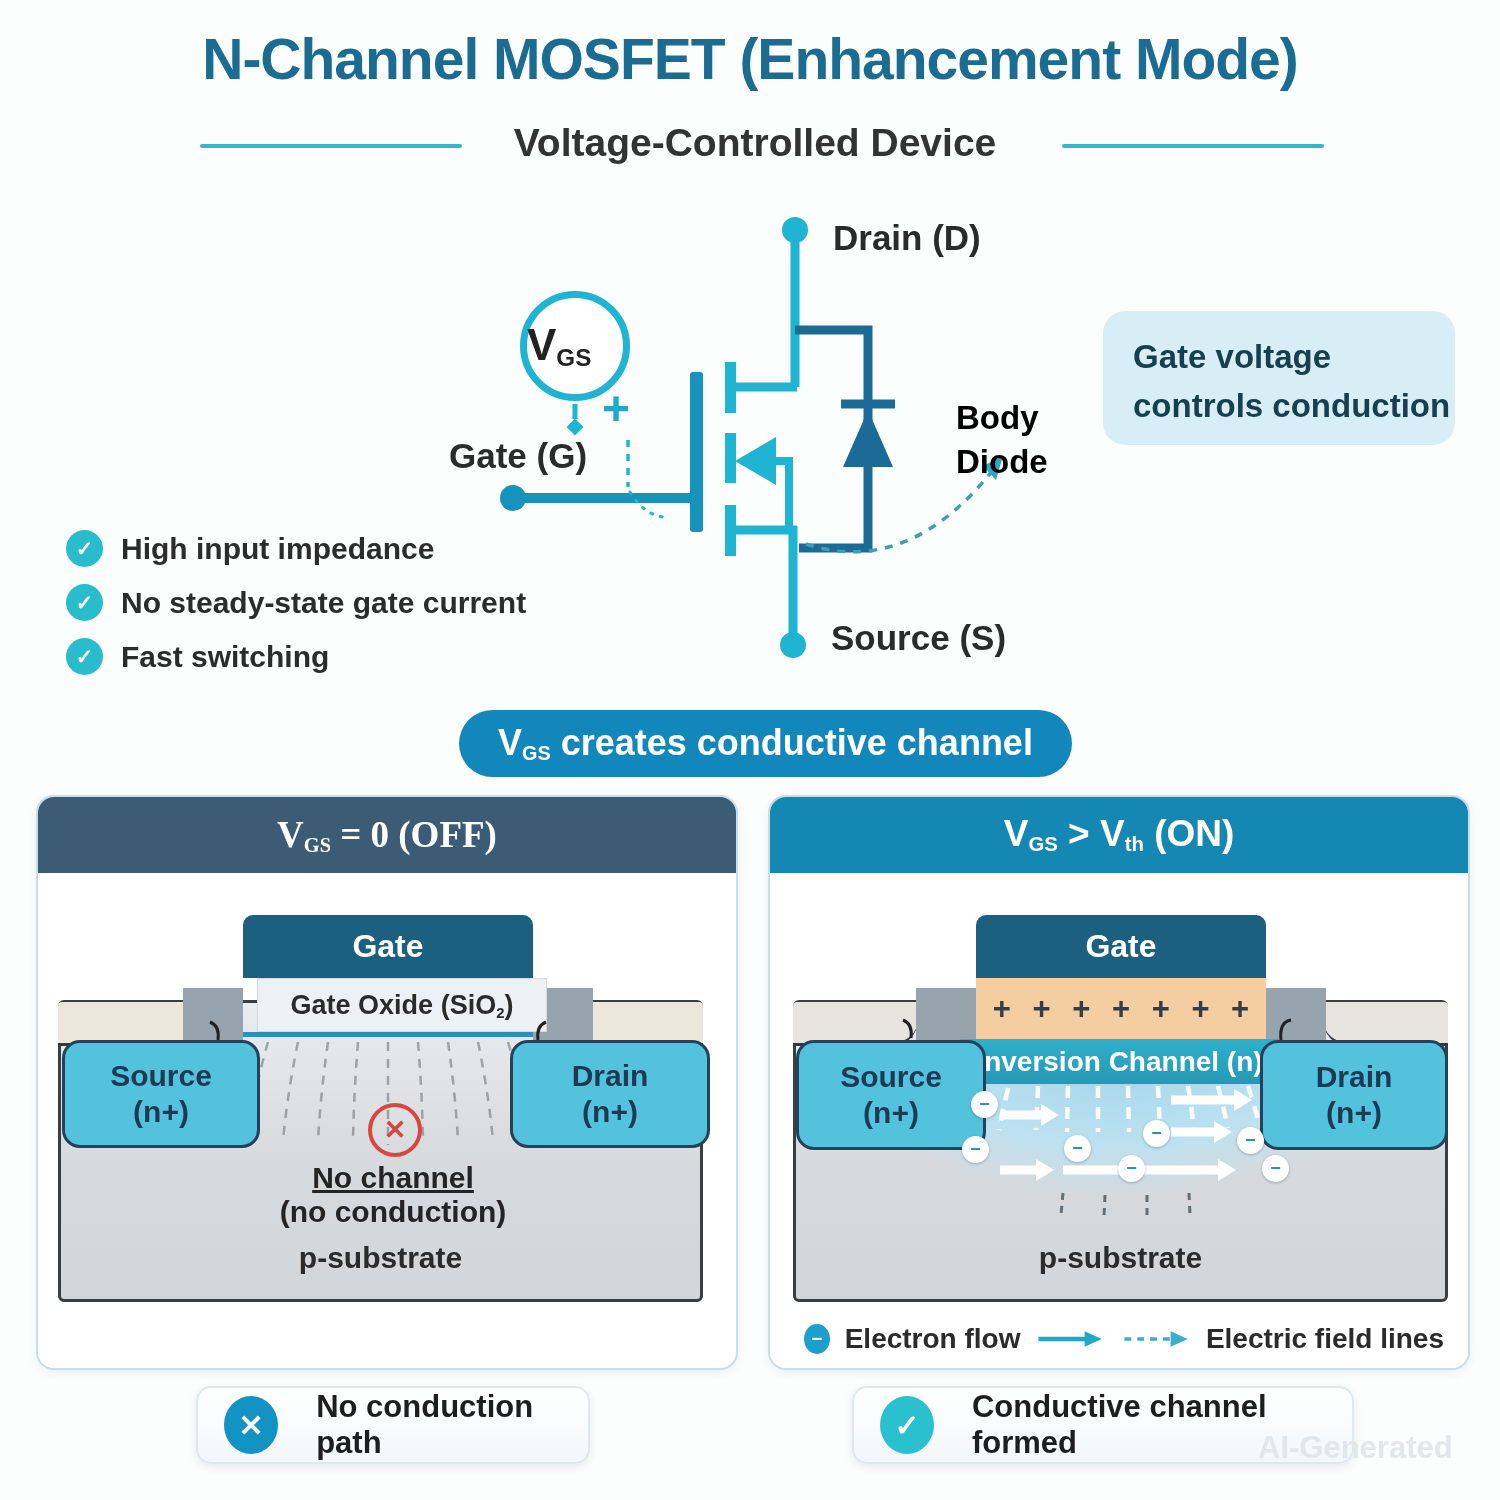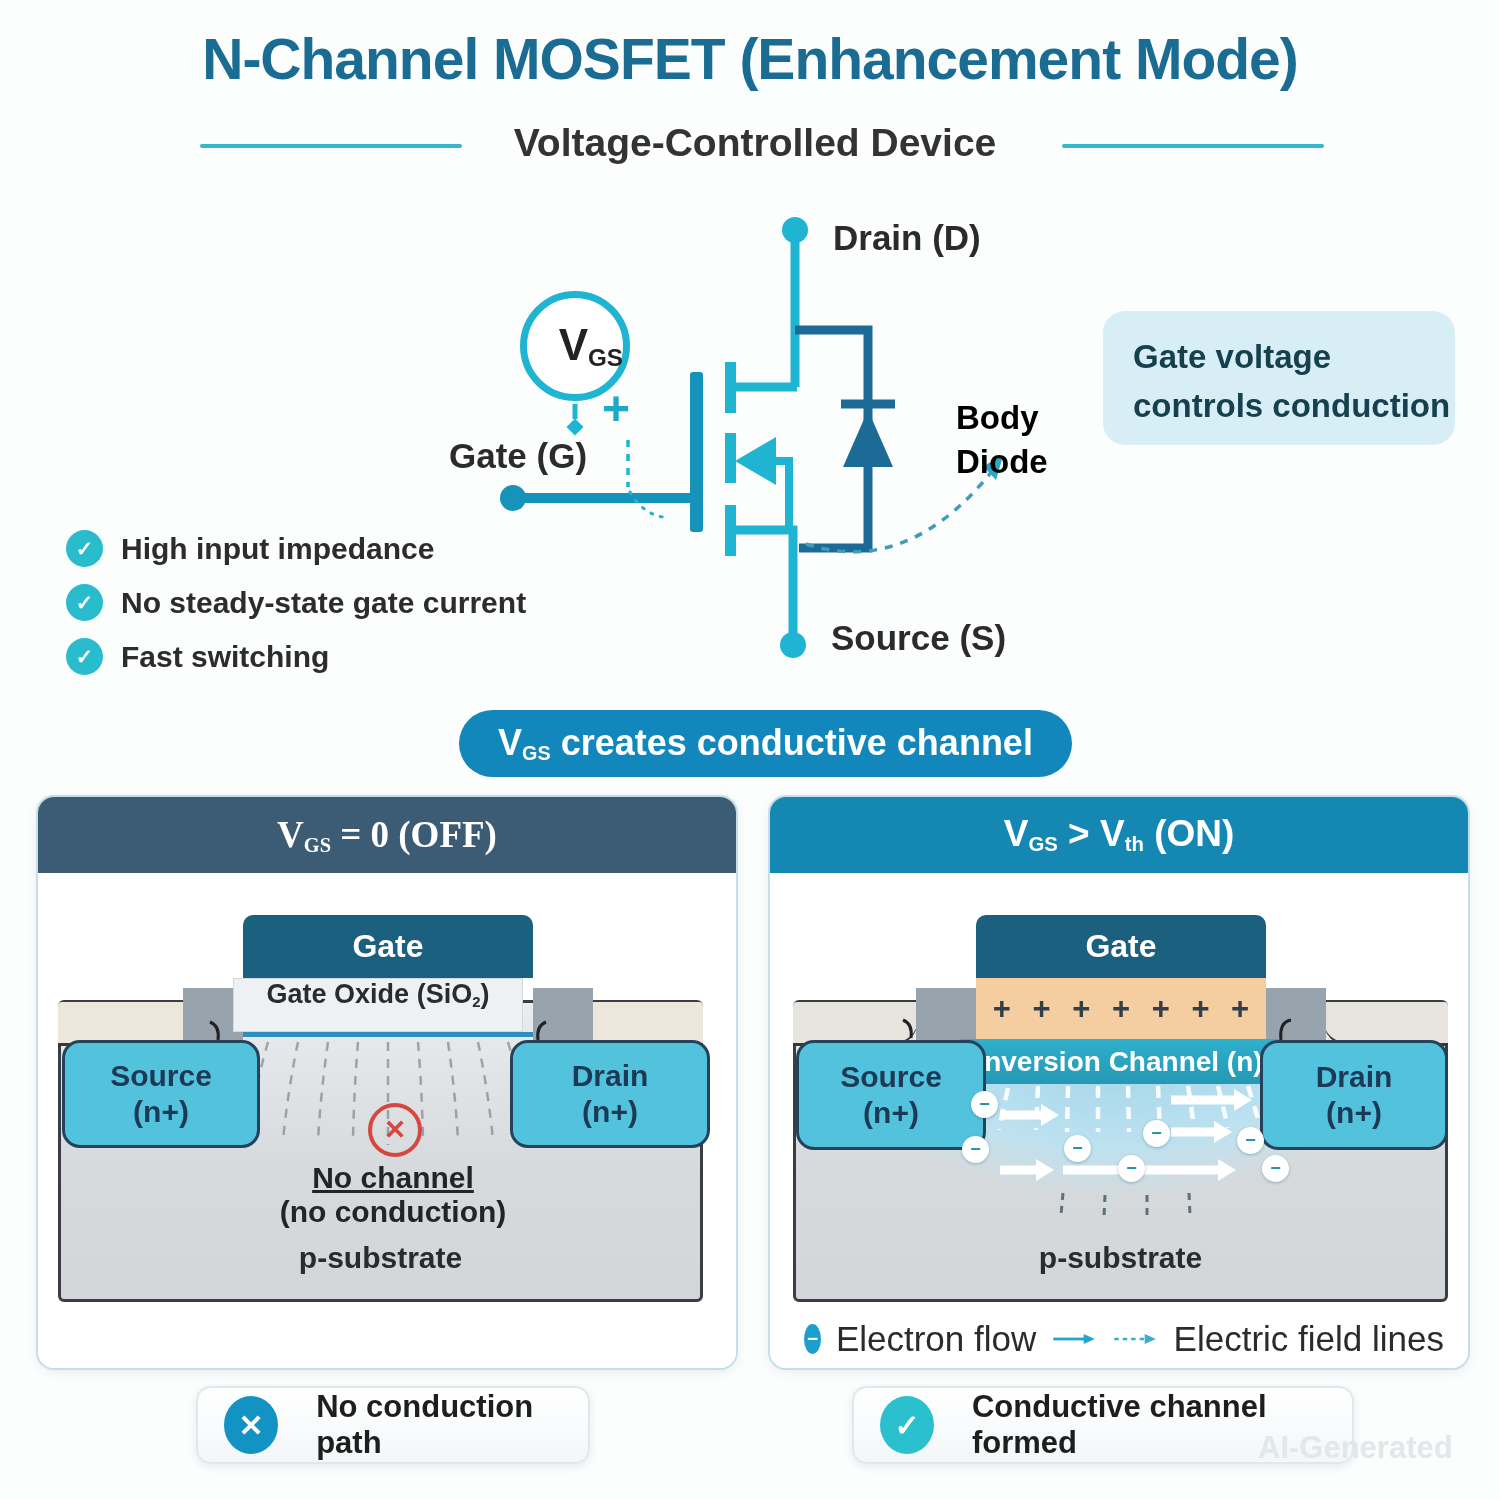--- a/index.html
+++ b/index.html
@@ -10,21 +10,21 @@
   
   .title { top:26px; left:0; width:1500px; text-align:center; font-size:57px; font-weight:900;
            color:#1A6C92; letter-spacing:-1px; }
   .subtitle { top:121px; left:450px; width:610px; text-align:center; font-size:39px; font-weight:800; color:#333; }
   .subline { top:144px; height:4px; width:262px; background:#35B6CC; border-radius:2px; }
   .subline.l { left:200px; } .subline.r { left:1062px; }
 
   
   .circuit-svg { left:430px; top:200px; }
   .vgs-circle { left:520px; top:291px; width:110px; height:110px; border:7px solid #1FB4D2;
-                border-radius:50%; background:#fff; display:flex; align-items:center; justify-content:flex-end;
+                border-radius:50%; background:#fff; display:flex; align-items:center; justify-content:flex-start;
                 font-weight:900; color:#222; }
   .vgs-circle .v { font-size:44px; }
   .sub { font-size:0.55em; vertical-align:-0.25em; font-weight:900; }
   .plus-sign { left:602px; top:381px; font-size:48px; font-weight:900; color:#1FA8C9; }
   .clabel { font-size:35px; font-weight:800; color:#2b2b2b; white-space:nowrap; }
   .lbl-drain { left:833px; top:218px; }
   .lbl-gate { left:449px; top:436px; }
   .lbl-source { left:831px; top:618px; }
   .lbl-body { left:956px; top:396px; font-size:33px; font-weight:700; color:#000000; line-height:1.32; }
 
@@ -55,22 +55,22 @@
 
   .substrate { left:20px; top:127px; width:645px; height:302px; border:3px solid #3A3E43; border-radius:6px;
                background:linear-gradient(180deg,#EAEDEF 0%,#D6DADD 55%,#D2D6D9 100%); }
   .panel.on .substrate { left:23px; width:655px; }
   .corner { top:129px; height:44px; border-bottom:3px solid #34383D; z-index:2; }
   .corner.beige { background:#EDE7DB; }
   .corner.greige { background:#E7E4DE; }
   .spacer { top:115px; width:60px; height:57px; background:#97A3AD; z-index:2; }
   .gate-block { top:42px; width:290px; height:63px; background:#1B607F; border-radius:10px 10px 0 0;
                 display:flex; align-items:center; justify-content:center; color:#fff; font-size:32px; font-weight:800; z-index:3; }
-  .oxide { left:195px; top:105px; width:290px; height:54px; background:#EDF1F4; border:1px solid #D3DADF;
-           display:flex; justify-content:center; font-size:27px; font-weight:800; color:#2b2b2b; z-index:3; }
+  .oxide { left:219px; top:105px; width:290px; height:54px; background:#EDF1F4; border:1px solid #D3DADF;
+           display:flex; align-items:center; justify-content:center; font-size:27px; font-weight:800; color:#2b2b2b; z-index:3; }
   .iface-line { left:205px; top:159px; width:290px; height:5px; background:#2E8FBE; z-index:3; }
   .nplus-box { top:167px; width:198px; height:108px; background:#53C3DD; border:3.5px solid #25425B;
                border-radius:18px; display:flex; flex-direction:column; align-items:center; justify-content:center;
                color:#1C3A55; font-size:30px; font-weight:800; line-height:1.2; z-index:4; }
   .plus-layer { left:206px; top:105px; width:290px; height:62px; background:#F4CDA0; display:flex;
                 align-items:center; justify-content:center; font-size:31px; font-weight:900; color:#333E48;
                 word-spacing:13px; z-index:3; }
   .inversion { left:188px; top:166px; width:323px; height:45px; background:linear-gradient(#2FB0CB,#2598B4);
                border-radius:4px; display:flex; align-items:center; justify-content:center; color:#fff;
                font-size:28px; font-weight:800; z-index:3; }
@@ -79,21 +79,21 @@
   .electron { width:27px; height:27px; border-radius:50%; background:#fff; color:#2593AE; font-size:18px;
               font-weight:900; display:flex; align-items:center; justify-content:center; z-index:5;
               box-shadow:0 1px 3px rgba(30,80,100,.35); }
   .no-icon { left:330px; top:230px; width:54px; height:54px; border:4.5px solid #D8473F; border-radius:50%;
              display:flex; align-items:center; justify-content:center; color:#D8473F; font-size:27px; font-weight:900; z-index:4; }
   .body-text { left:180px; width:350px; text-align:center; font-size:30px; font-weight:800; color:#242424; z-index:4; }
   .substrate-label { top:368px; text-align:center; font-size:30px; font-weight:800; color:#2b2b2b; z-index:3; }
   .legend { left:34px; top:444px; width:640px; height:44px; display:flex; align-items:center; gap:15px; z-index:3; }
   .legend-electron { width:30px; height:30px; border-radius:50%; background:#1D9FCE; color:#fff; font-size:19px;
                      font-weight:900; display:flex; align-items:center; justify-content:center; }
-  .legend-label { font-size:35px; font-weight:400; color:#2b2b2b; white-space:nowrap;text-align:right; }
+  .legend-label { font-size:28px; font-weight:700; color:#2b2b2b; white-space:nowrap;text-align:right; }
 
   
   .status-pill { top:1386px; height:78px; background:linear-gradient(180deg,#FFFFFF,#F3F7F9);
                  border:2px solid #DEE8ED; border-radius:15px; box-shadow:0 3px 9px rgba(30,70,90,.10);
                  display:flex; align-items:center; gap:26px; padding-left:26px; }
   .status-pill.off { left:196px; width:394px; }
   .status-pill.on { left:852px; width:502px; }
   .status-icon { width:58px; height:58px; border-radius:50%; color:#fff; font-size:30px; font-weight:900;
                  display:flex; align-items:center; justify-content:center; }
   .status-icon.x { background:#1392C4; }

